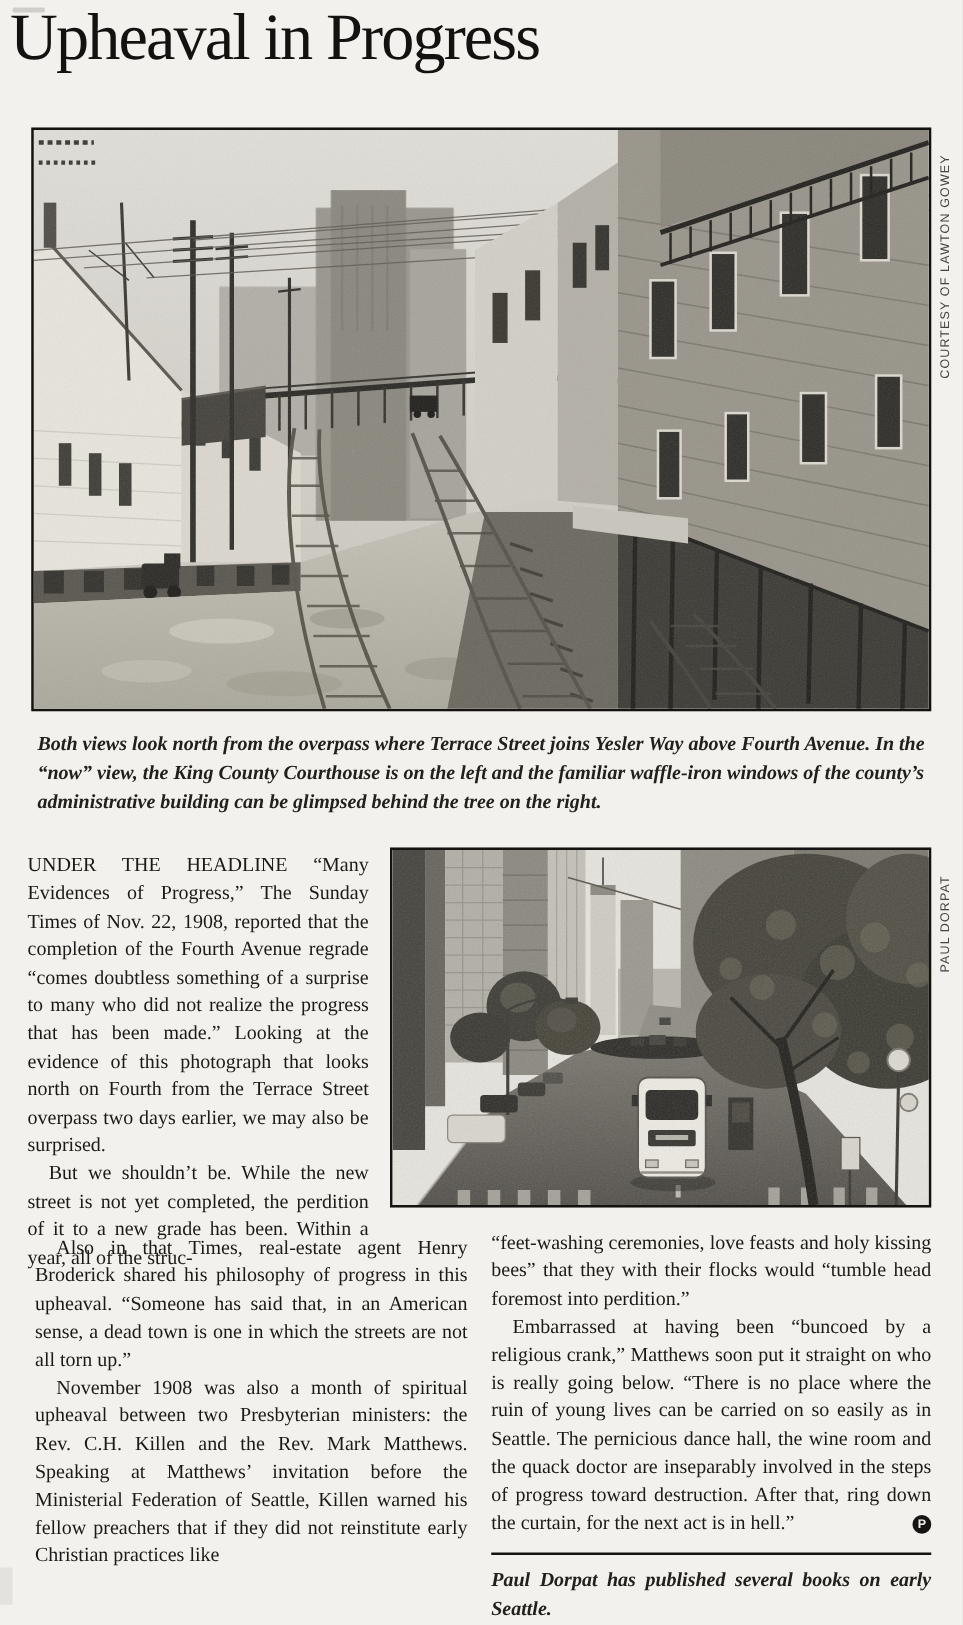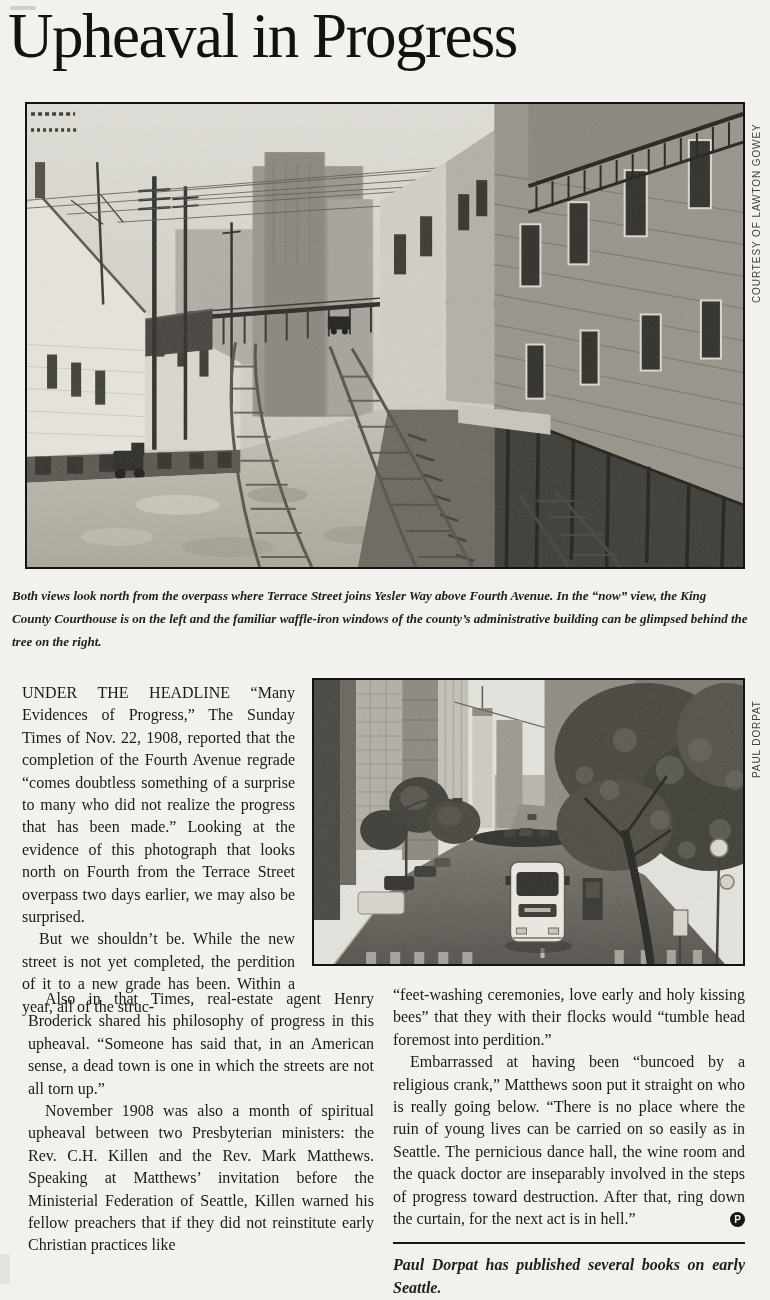--- a/index.html
+++ b/index.html
@@ -3,38 +3,38 @@
 <meta charset="utf-8">
 <style>
   html,body{margin:0;padding:0;background:#e5e4e0;}
   .page{
     position:relative; width:770px; height:1300px; margin:0 auto;
     background:#f2f1ed; overflow:hidden;
     font-family:"Liberation Serif", serif; color:#1b1a18;
   }
   .headline{
     position:absolute; left:8px; top:0px; margin:0;
-    font-size:63px; font-weight:400; letter-spacing:-1.5px; line-height:1.15;
+    font-size:53px; font-weight:400; letter-spacing:-1.5px; line-height:1.15;
     color:#131210; white-space:nowrap;
   }
   .photo{ position:absolute; border:2px solid #15130f; background:#cfccc5; box-sizing:border-box; }
   .photo svg{ display:block; }
   .photo1{ left:25px; top:102px; width:720px; height:467px; }
   .photo2{ left:312px; top:678px; width:433px; height:288px; }
   .credit{
     position:absolute;
     font-family:"Liberation Sans", sans-serif; font-size:10px; letter-spacing:.9px;
     color:#45443f; white-space:nowrap;
     transform:rotate(-90deg); transform-origin:left top;
   }
   .credit1{ left:751px; top:303px; }
   .credit2{ left:751px; top:778px; }
   .caption{
-    position:absolute; left:12px; top:584px; width:736px; margin:0;
-    font-style:italic; font-weight:700; font-size:13px; line-height:23px; color:#21201d;
+    position:absolute; left:30px; top:584px; width:736px; margin:0;
+    font-style:italic; font-weight:700; font-size:16px; line-height:23px; color:#21201d;
   }
   .col{ position:absolute; }
   .col p{ margin:0; font-size:16px; line-height:22.4px; text-align:justify; hyphens:auto; }
   .col p.indent{ text-indent:17px; }
   .col-intro{ left:22px; top:682px; width:273px; }
   .col-left{ left:28px; top:988px; width:346px; }
   .col-right{ left:393px; top:984px; width:352px; }
   .endmark{
     float:right; width:15px; height:15px; margin-top:4px; margin-left:8px;
     background:#161513; border-radius:50%;
@@ -494,21 +494,21 @@
     </svg>
   </div>
   <div class="credit credit2">PAUL DORPAT</div>
 
   <div class="col col-left">
     <p class="indent">Also in that Times, real-estate agent Henry Broderick shared his philosophy of progress in this upheaval. “Someone has said that, in an American sense, a dead town is one in which the streets are not all torn up.”</p>
     <p class="indent">November 1908 was also a month of spiritual upheaval between two Presbyterian ministers: the Rev. C.H. Killen and the Rev. Mark Matthews. Speaking at Matthews’ invitation before the Ministerial Federation of Seattle, Killen warned his fellow preachers that if they did not reinstitute early Christian practices like</p>
   </div>
 
   <div class="col col-right">
-    <p>“feet-washing ceremonies, love early and holy kissing bees” that they with their flocks would “tumble head foremost into perdition.”</p>
+    <p>“feet-washing ceremonies, love feasts and holy kissing bees” that they with their flocks would “tumble head foremost into perdition.”</p>
     <p class="indent"><span>Embarrassed at having been “buncoed by a religious crank,” Matthews soon put it straight on who is really going below. “There is no place where the ruin of young lives can be carried on so easily as in Seattle. The pernicious dance hall, the wine room and the quack doctor are inseparably involved in the steps of progress toward destruction. After that, ring down the curtain, for the next act is in hell.”</span><span class="endmark">
           <span>P</span>
         </span></p>
     <div class="rule"></div>
     <p class="bio">Paul Dorpat has published several books on early Seattle.</p>
   </div>
 
 </div>
 
 </body></html>

